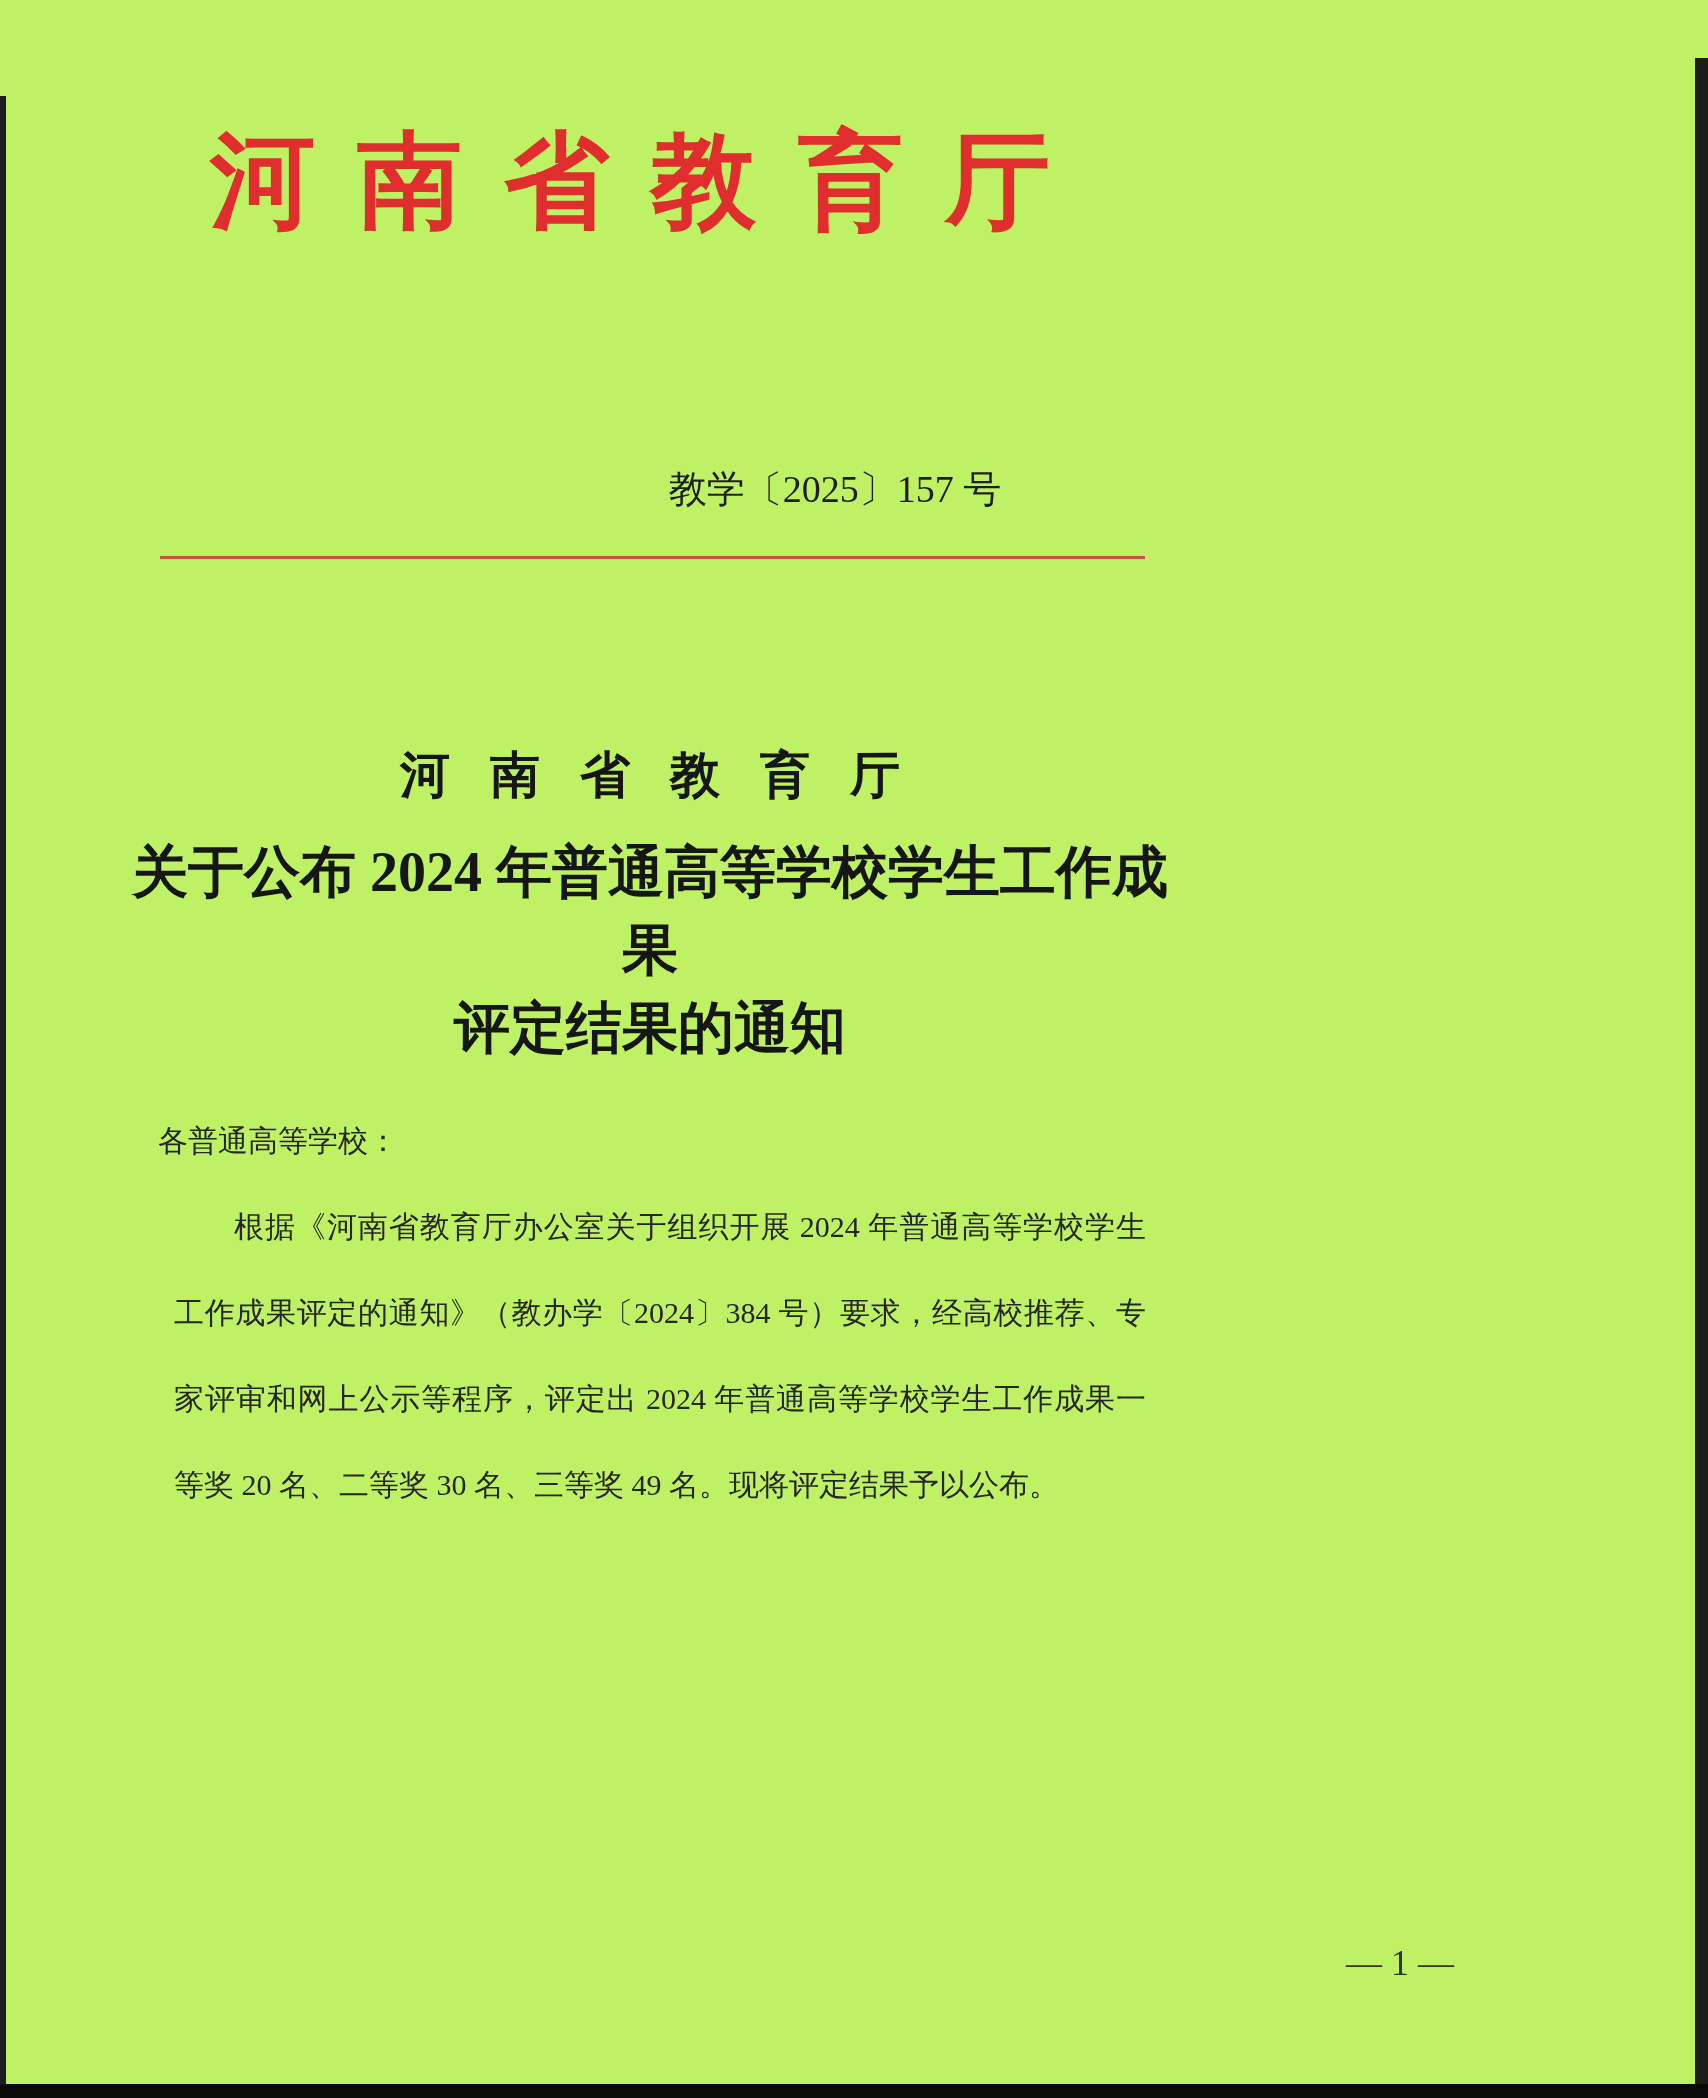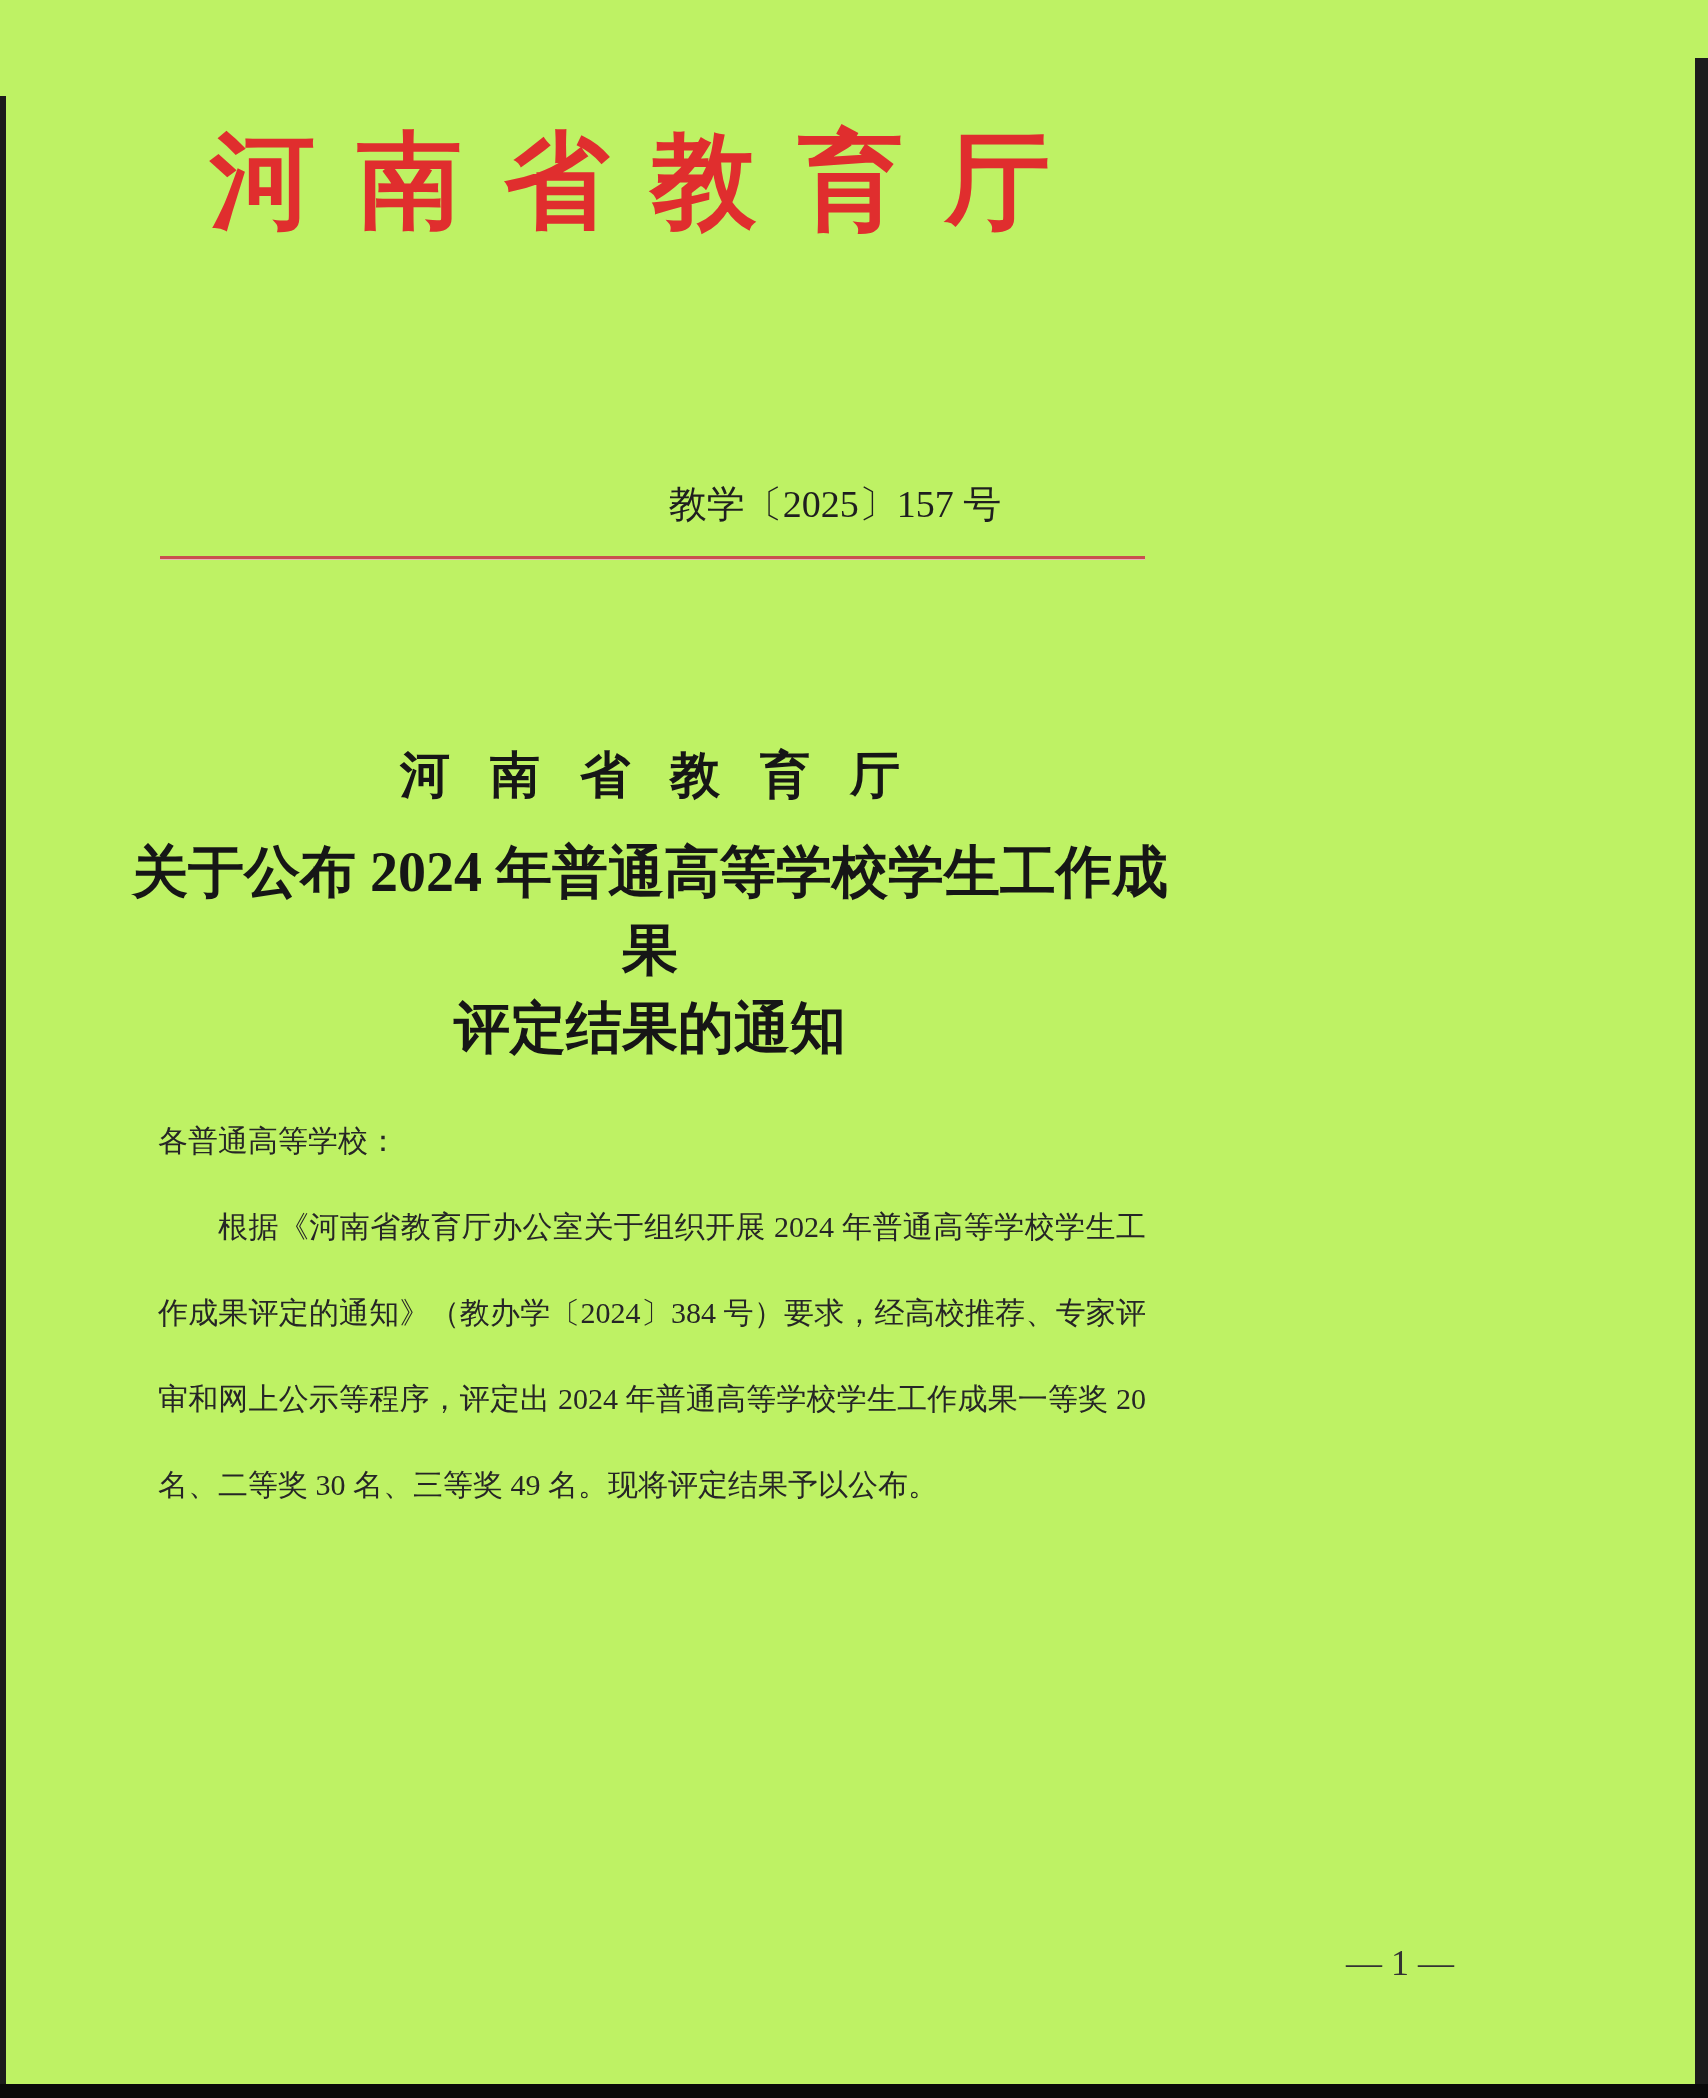--- a/index.html
+++ b/index.html
@@ -29,21 +29,20 @@
     padding-left:42px;      
     white-space:nowrap;
   }
   
   .doc-number{
     position:absolute;top:464px;left:545px;width:580px;
     text-align:center;
     color:#1f1f1f;
     font-size:38px;
     white-space:nowrap;
-    margin-top:15px;
   }
   
   .red-rule{
     position:absolute;top:556px;left:160px;width:985px;height:4px;
     background:var(--rule-red);
     border-bottom:1px solid #e8b7b6;
   }
   
   .title-block{
     position:absolute;top:742px;left:120px;width:1060px;
@@ -59,21 +58,21 @@
     font-size:56px;font-weight:600;line-height:78px;
   }
   
   .body-text{
     position:absolute;top:1098px;left:158px;width:988px;
     font-size:30px;line-height:86px;
     color:var(--ink);
     text-align:justify;
   }
   .salutation{text-indent:0;}
-  .para{text-indent:2em;}
+  .para{text-indent:2em;margin-left:16px;}
   
   .page-number{
     position:absolute;top:1942px;left:1295px;width:210px;
     text-align:center;
     font-size:36px;color:#333333;
     white-space:nowrap;
   }
   
   .edge-left{
     position:absolute;left:0;top:96px;bottom:0;width:6px;

